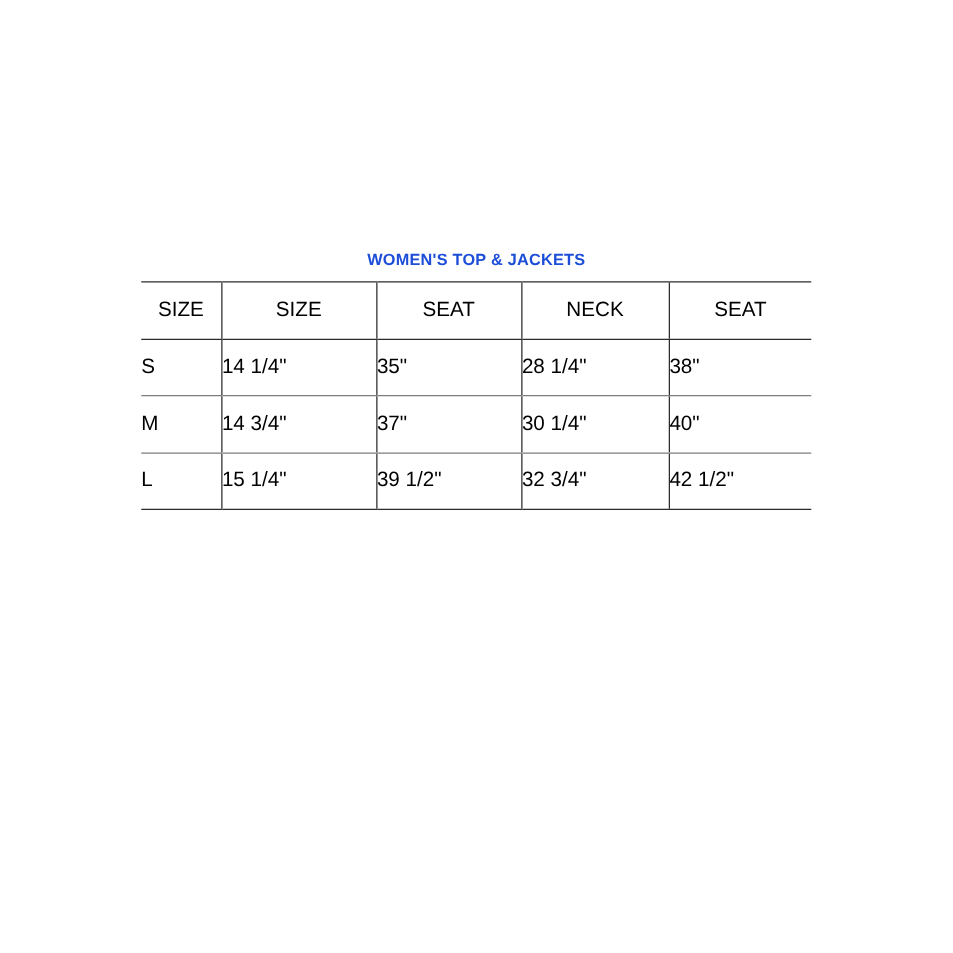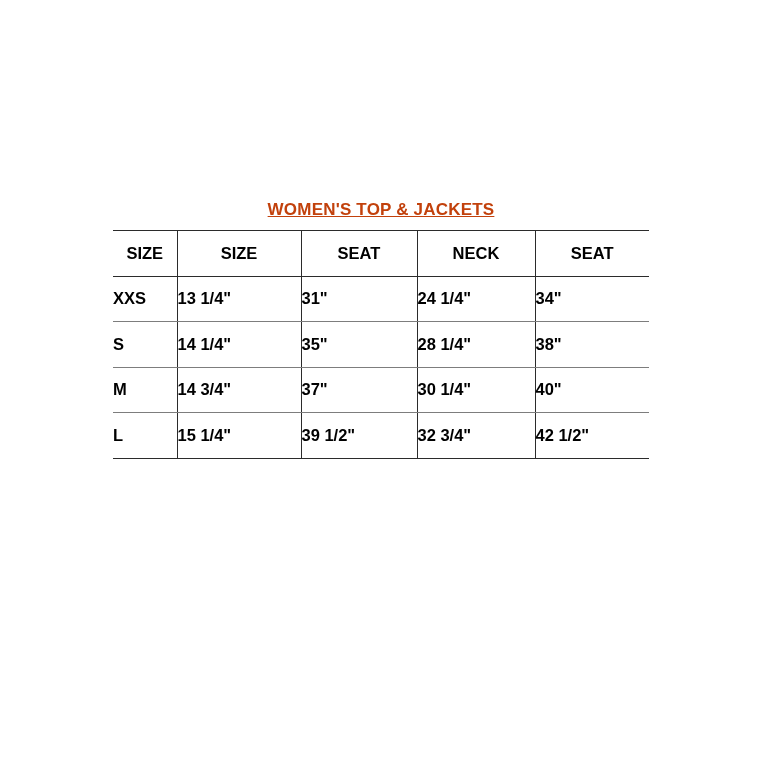--- a/index.html
+++ b/index.html
@@ -22,41 +22,40 @@
     flex-direction: column;
     align-items: center;
   }
   .table-wrap {
     position: absolute;
     top: 200px;
     left: 113px;
     width: 536px;
   }
   .chart-title {
-    font-size: 17px;
+    font-size: 13px;
     font-weight: bold;
     text-align: center;
     letter-spacing: 0.2px;
     margin-bottom: 10px;
-    color: #c2410c;
-    text-decoration: underline;
+    color: #1d4ed8;
   }
   table.size-chart {
     border-collapse: collapse;
     width: 536px;
     table-layout: fixed;
   }
   table.size-chart tr {
     height: 45.5px;
   }
   table.size-chart th,
   table.size-chart td {
     vertical-align: middle;
     font-size: 16.5px;
-    font-weight: bold;
+    font-weight: normal;
     color: #000;
     padding: 0;
   }
   
   table.size-chart thead tr th {
     border-top: 1.6px solid #2b2b2b;
     border-bottom: 1.6px solid #2b2b2b;
   }
   table.size-chart tbody tr td {
     border-bottom: 1.2px solid #7d7d7d;
@@ -93,27 +92,20 @@
         <tr>
           <th>SIZE</th>
           <th>SIZE</th>
           <th>SEAT</th>
           <th>NECK</th>
           <th>SEAT</th>
         </tr>
       </thead>
       <tbody>
         <tr>
-          <td>XXS</td>
-          <td>13 1/4"</td>
-          <td>31"</td>
-          <td>24 1/4"</td>
-          <td>34"</td>
-        </tr>
-        <tr>
           <td>S</td>
           <td>14 1/4"</td>
           <td>35"</td>
           <td>28 1/4"</td>
           <td>38"</td>
         </tr>
         <tr>
           <td>M</td>
           <td>14 3/4"</td>
           <td>37"</td>

